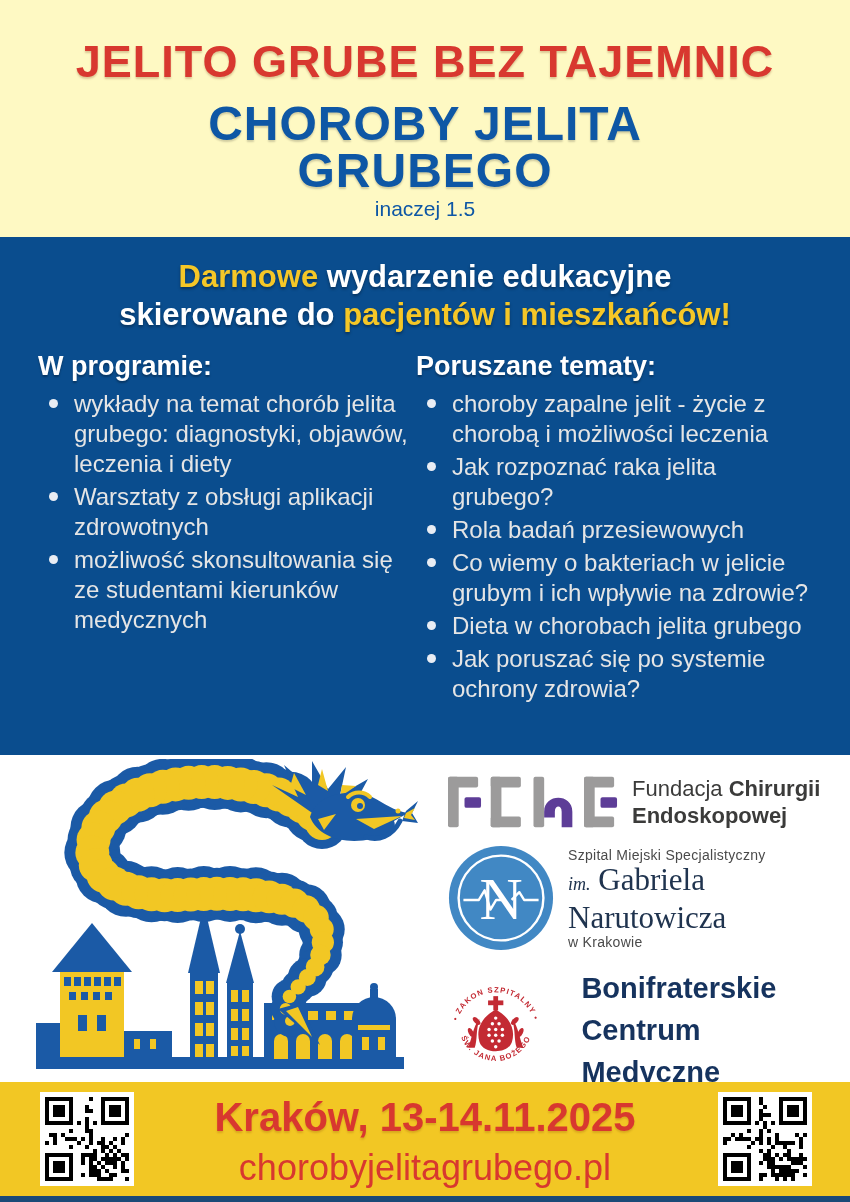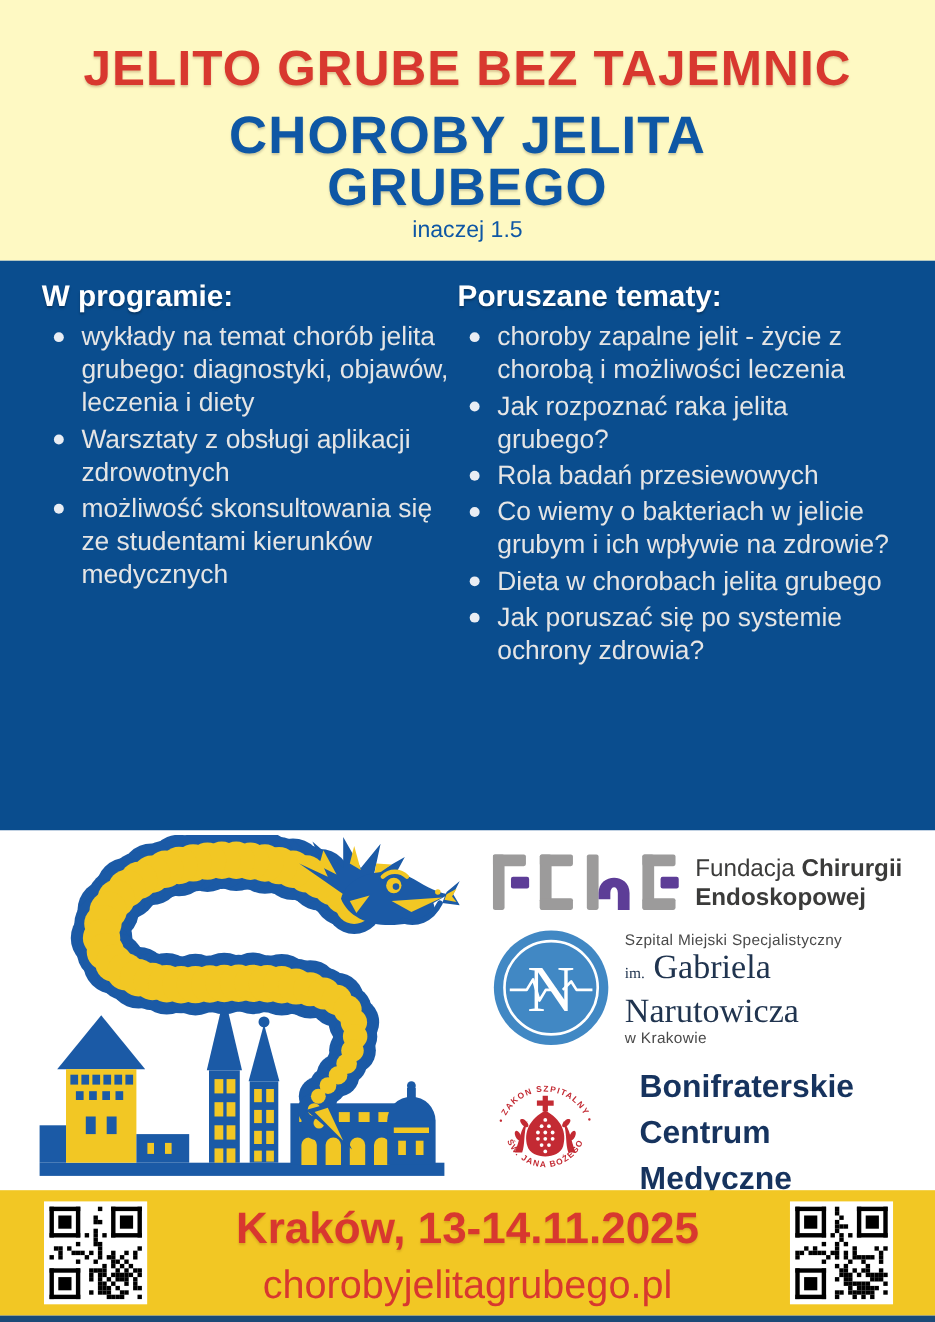--- a/index.html
+++ b/index.html
@@ -30,21 +30,21 @@
   .sec-white{position:absolute;top:755px;left:0;width:850px;height:327px;background:#ffffff;}
   .dragon-wrap{position:absolute;left:22px;top:4px;}
   .logos{position:absolute;left:448px;top:20px;width:395px;}
   .logo-row{display:flex;align-items:center;}
   .fche-text{margin-left:14px;font-size:22px;line-height:27px;color:#3B3B3A;}
   .fche-text .b{font-weight:700;}
   .naru-row{margin-top:16px;}
   .naru-text{margin-left:14px;}
   .naru-small{font-size:14px;color:#4A4A4A;letter-spacing:.3px;}
   .naru-name{font-family:"Liberation Serif",serif;font-size:31px;line-height:33px;color:#20344F;}
-  .naru-prefix{font-size:14px;}
+  .naru-prefix{font-size:18px;font-style:italic;}
   .boni-row{margin-top:16px;}
   .boni-text{margin-left:38px;font-size:29px;line-height:42px;font-weight:700;color:#16335E;}
 
   
   .sec-footer{position:absolute;top:1082px;left:0;width:850px;height:114px;background:#F2C724;}
   .qr{position:absolute;top:10px;width:94px;height:94px;}
   .qr-left{left:40px;}
   .qr-right{right:38px;}
   .footer-date{margin-top:13px;text-align:center;font-size:40px;font-weight:800;color:#D8382F;
     text-shadow:0 2px 2px rgba(120,50,10,.2);}
@@ -59,20 +59,24 @@
   <div class="sec-header">
     <div class="main-title">JELITO GRUBE BEZ TAJEMNIC</div>
     <div class="sub-title">
       <div>CHOROBY JELITA</div>
       <div>GRUBEGO</div>
     </div>
     <div class="sub-note">inaczej 1.5</div>
   </div>
 
   <div class="sec-blue">
+    <div class="banner">
+      <div><span class="hl">Darmowe</span><span> wydarzenie edukacyjne</span></div>
+      <div><span>skierowane do </span><span class="hl">pacjentów i mieszkańców!</span></div>
+    </div>
     <div class="cols">
       <div class="col-left">
         <h3 class="colhead">W programie:</h3>
         <ul class="blist">
           <li>wykłady na temat chorób jelita grubego: diagnostyki, objawów, leczenia i diety</li>
           <li>Warsztaty z obsługi aplikacji zdrowotnych</li>
           <li>możliwość skonsultowania się ze studentami kierunków medycznych</li>
         </ul>
       </div>
       <div class="col-right">

